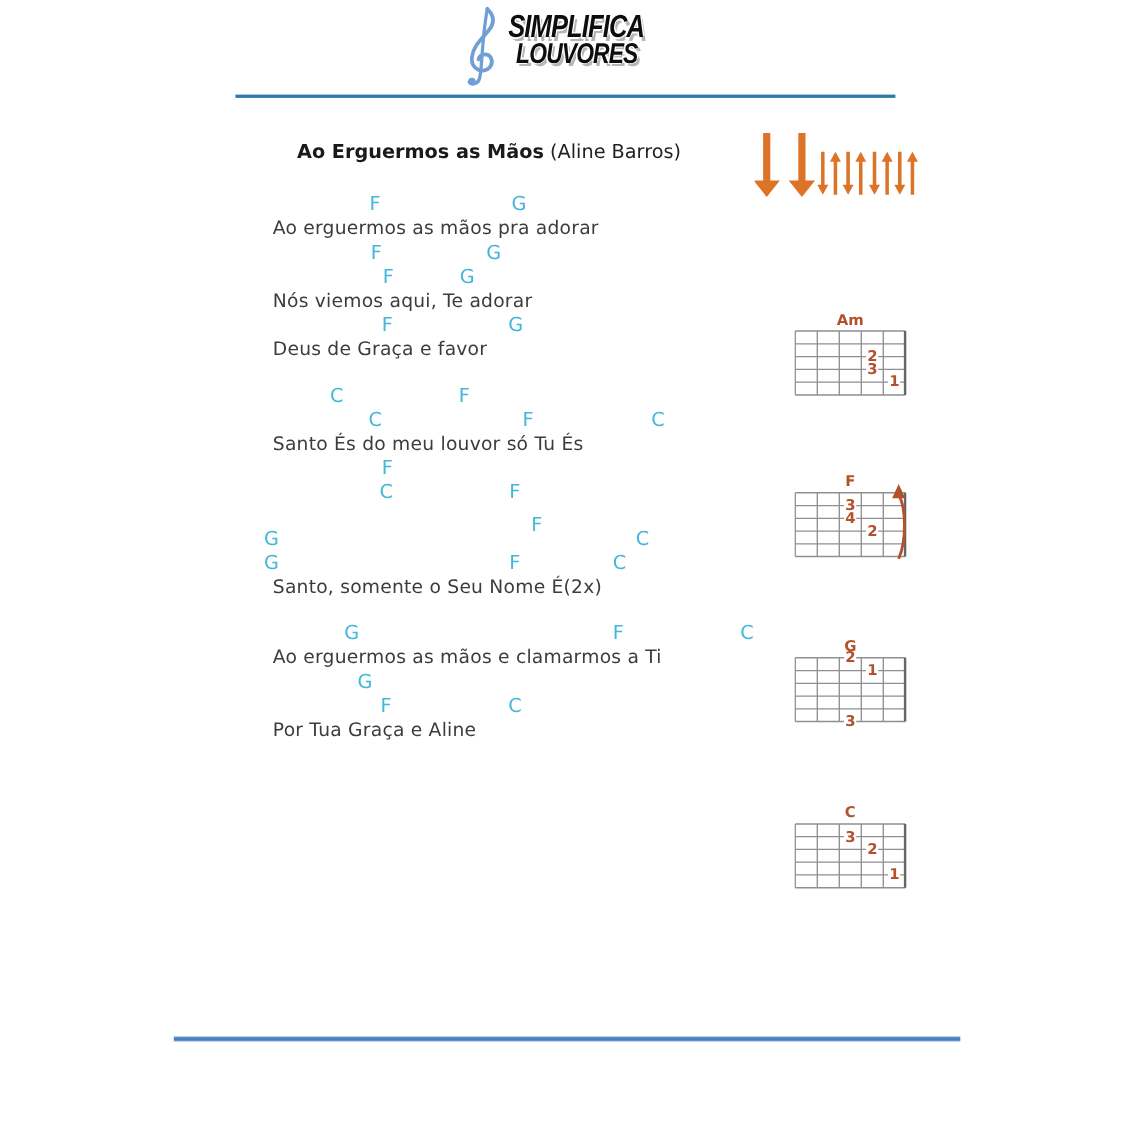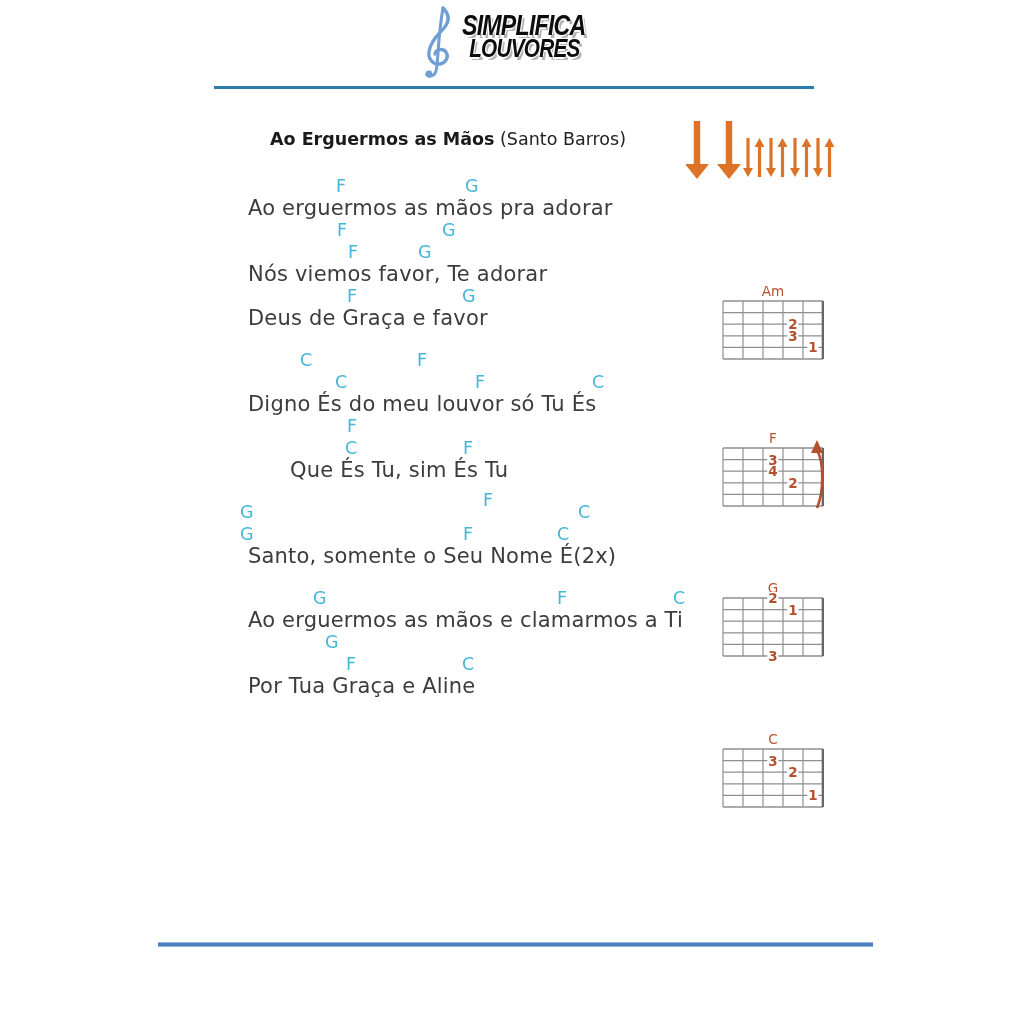--- a/index.html
+++ b/index.html
@@ -21,25 +21,25 @@
   .title-row{position:absolute;left:270px;top:129px;font-size:17.5px;color:#1a1a1a;white-space:nowrap;}
   .title-row .song{font-weight:bold;}
   .title-row .artist{font-weight:normal;color:#222;}
   
   .strum{position:absolute;left:686px;top:119px;}
   
   .lyrics{position:absolute;left:248px;top:176px;width:470px;}
   .section{margin:0 0 20px 0;}
   .chord-row{position:relative;height:22px;font-size:17.5px;}
   .chord-label{position:absolute;top:0;font-weight:normal;}
-  .lyric-row{height:22px;line-height:21px;font-size:21px;letter-spacing:0.2px;
+  .lyric-row{height:22px;line-height:21px;font-size:17px;letter-spacing:0.2px;
              color:#3c3c3c;white-space:nowrap;}
   
   .diagram{position:absolute;left:722px;width:112px;height:96px;}
-  .diagram .dlabel{width:102px;text-align:center;font-weight:normal;font-size:13.5px;height:15px;}
+  .diagram .dlabel{width:102px;text-align:center;font-weight:bold;font-size:13.5px;height:15px;}
   .diagram svg.grid{position:absolute;left:0;top:17px;}
   .finger-marker{position:absolute;transform:translate(-50%,-50%);font-weight:bold;font-size:13.5px;
                  background:#fff;padding:0 1px;line-height:12px;}
   .barre{position:absolute;left:82px;top:8px;}
 </style>
 </head>
 <body>
 
 <div class="page">
 
@@ -51,21 +51,21 @@
     </svg>
     <div class="logo-text">
       <div class="l1">SIMPLIFICA</div>
       <div class="l2">LOUVORES</div>
     </div>
   </header>
 
   <div class="divider top"></div>
 
   <div class="title-row">
-    <span class="song">Ao Erguermos as Mãos</span><span class="artist"> (Santo Barros)</span>
+    <span class="song">Ao Erguermos as Mãos</span><span class="artist"> (Aline Barros)</span>
   </div>
 
   <div class="strum" id="strum"><svg width="150" height="62">
         <g>
           <line x1="11" y1="2" x2="11" y2="46" stroke="#dd7327" stroke-width="6.5"></line>
           <polygon points="-1,45 23,45 11,60" fill="#dd7327"></polygon>
         </g>
         <g>
           <line x1="43" y1="2" x2="43" y2="46" stroke="#dd7327" stroke-width="6.5"></line>
           <polygon points="31,45 55,45 43,60" fill="#dd7327"></polygon>
@@ -112,46 +112,45 @@
         </div>
         <div class="lyric-row">Ao erguermos as mãos pra adorar</div>
         <div class="chord-row">
           <span class="chord-label" style="left: 89px; color: rgb(68, 182, 217);">F</span>
           <span class="chord-label" style="left: 194px; color: rgb(68, 182, 217);">G</span>
         </div>
         <div class="chord-row">
           <span class="chord-label" style="left: 100px; color: rgb(68, 182, 217);">F</span>
           <span class="chord-label" style="left: 170px; color: rgb(68, 182, 217);">G</span>
         </div>
-        <div class="lyric-row">Nós viemos favor, Te adorar</div>
+        <div class="lyric-row">Nós viemos aqui, Te adorar</div>
         <div class="chord-row">
           <span class="chord-label" style="left: 99px; color: rgb(68, 182, 217);">F</span>
           <span class="chord-label" style="left: 214px; color: rgb(68, 182, 217);">G</span>
         </div>
         <div class="lyric-row">Deus de Graça e favor</div>
       </div>
       <div class="section">
         <div class="chord-row">
           <span class="chord-label" style="left: 52px; color: rgb(68, 182, 217);">C</span>
           <span class="chord-label" style="left: 169px; color: rgb(68, 182, 217);">F</span>
         </div>
         <div class="chord-row">
           <span class="chord-label" style="left: 87px; color: rgb(68, 182, 217);">C</span>
           <span class="chord-label" style="left: 227px; color: rgb(68, 182, 217);">F</span>
           <span class="chord-label" style="left: 344px; color: rgb(68, 182, 217);">C</span>
         </div>
-        <div class="lyric-row">Digno És do meu louvor só Tu És</div>
+        <div class="lyric-row">Santo És do meu louvor só Tu És</div>
         <div class="chord-row">
           <span class="chord-label" style="left: 99px; color: rgb(68, 182, 217);">F</span>
         </div>
         <div class="chord-row">
           <span class="chord-label" style="left: 97px; color: rgb(68, 182, 217);">C</span>
           <span class="chord-label" style="left: 215px; color: rgb(68, 182, 217);">F</span>
         </div>
-        <div class="lyric-row" style="padding-left: 42px;">Que És Tu, sim És Tu</div>
       </div>
       <div class="section">
         <div class="chord-row">
           <span class="chord-label" style="left: -8px; color: rgb(68, 182, 217);">G</span>
           <span class="chord-label" style="left: 235px; top: -12px; color: rgb(68, 182, 217);">F</span>
           <span class="chord-label" style="left: 330px; color: rgb(68, 182, 217);">C</span>
         </div>
         <div class="chord-row">
           <span class="chord-label" style="left: -8px; color: rgb(68, 182, 217);">G</span>
           <span class="chord-label" style="left: 215px; color: rgb(68, 182, 217);">F</span>

